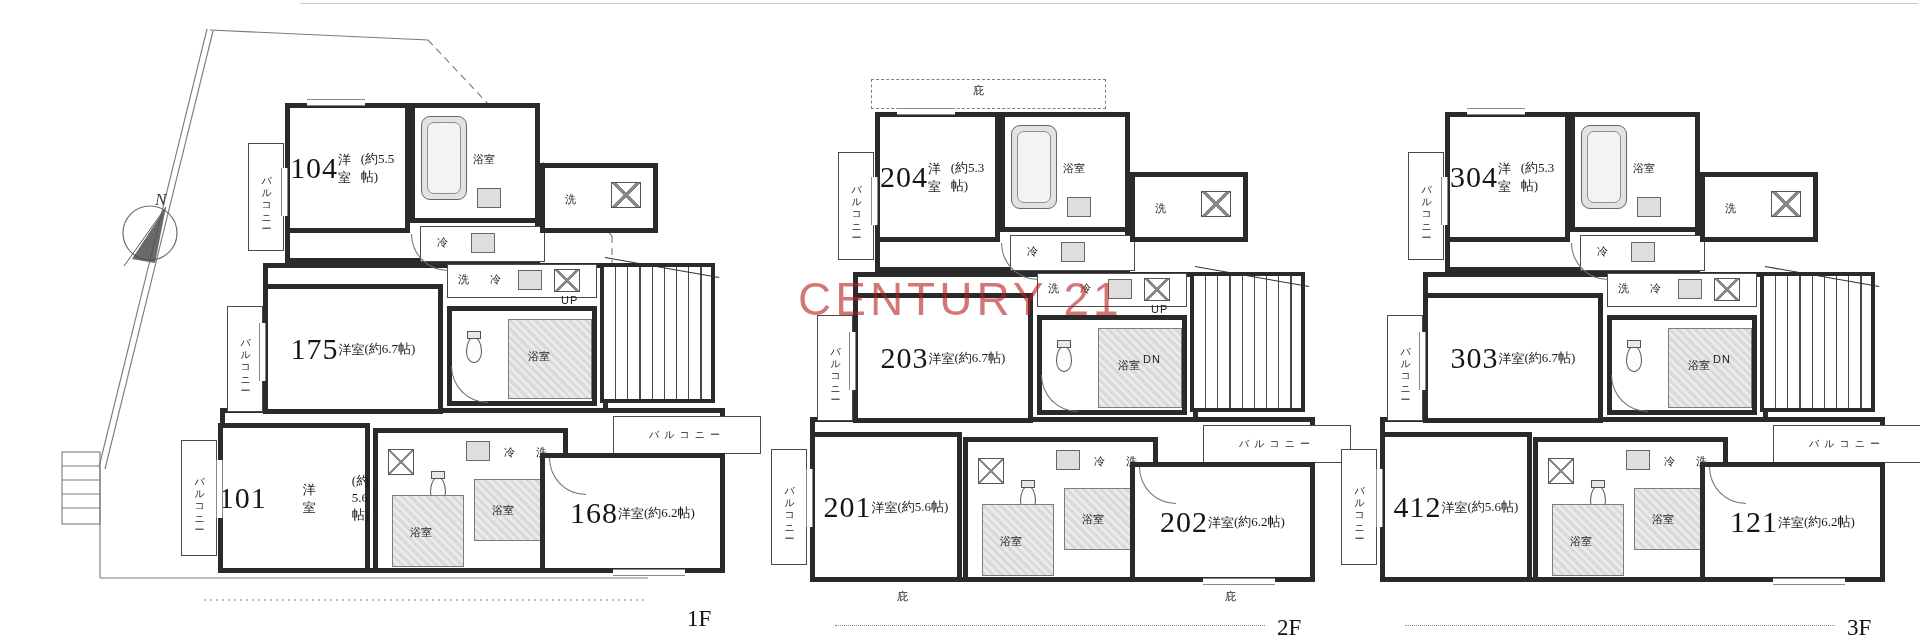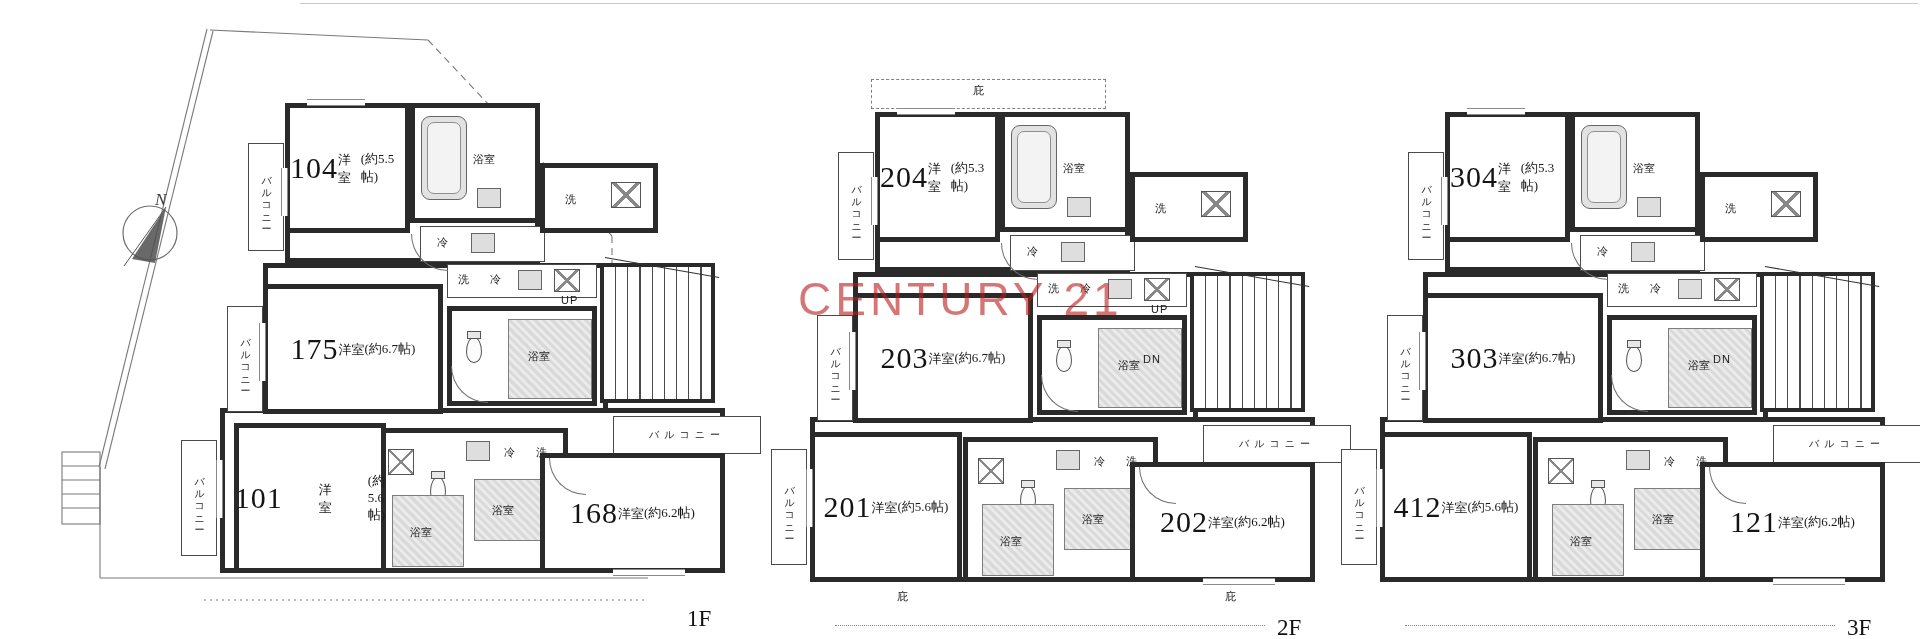--- a/index.html
+++ b/index.html
@@ -127,21 +127,21 @@
         <div class="box room" style="left: 70px; top: 35px; width: 125px; height: 130px;">
           <span class="rnum">104</span>
           <span class="rtype">洋室</span>
           <span class="rsize">(約5.5帖)</span>
         </div>
         <div class="box room" style="left: 48px; top: 216px; width: 180px; height: 130px;">
           <span class="rnum">175</span>
           <span class="rtype">洋室</span>
           <span class="rsize">(約6.7帖)</span>
         </div>
-        <div class="box room" style="left: 19px; top: 355px; width: 152px; height: 150px; gap: 36px;">
+        <div class="box room" style="left: 3px; top: 355px; width: 152px; height: 150px; gap: 36px;">
           <span class="rnum">101</span>
           <span class="rtype">洋室</span>
           <span class="rsize">(約5.6帖)</span>
         </div>
         <div class="box room" style="left: 325px; top: 385px; width: 185px; height: 120px;">
           <span class="rnum">168</span>
           <span class="rtype">洋室</span>
           <span class="rsize">(約6.2帖)</span>
         </div>
         <div class="balcony" style="left: 33px; top: 75px; width: 36px; height: 108px;">

